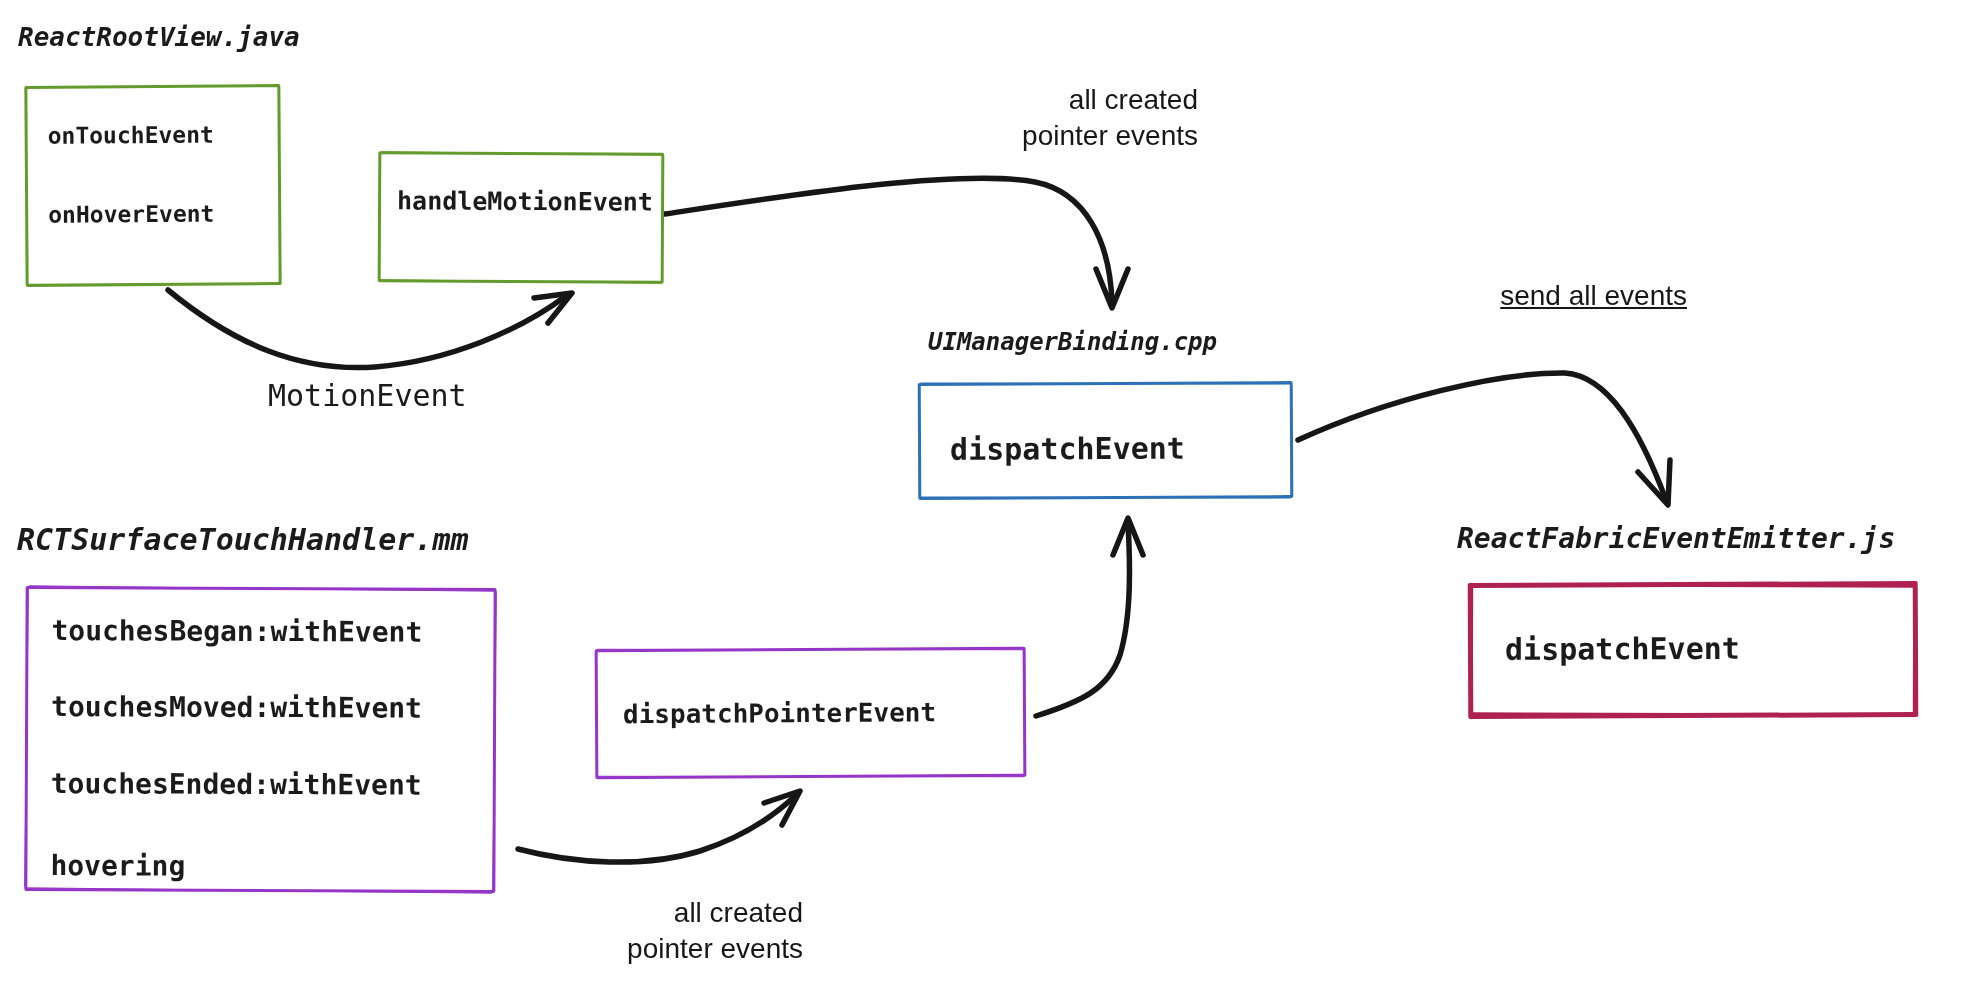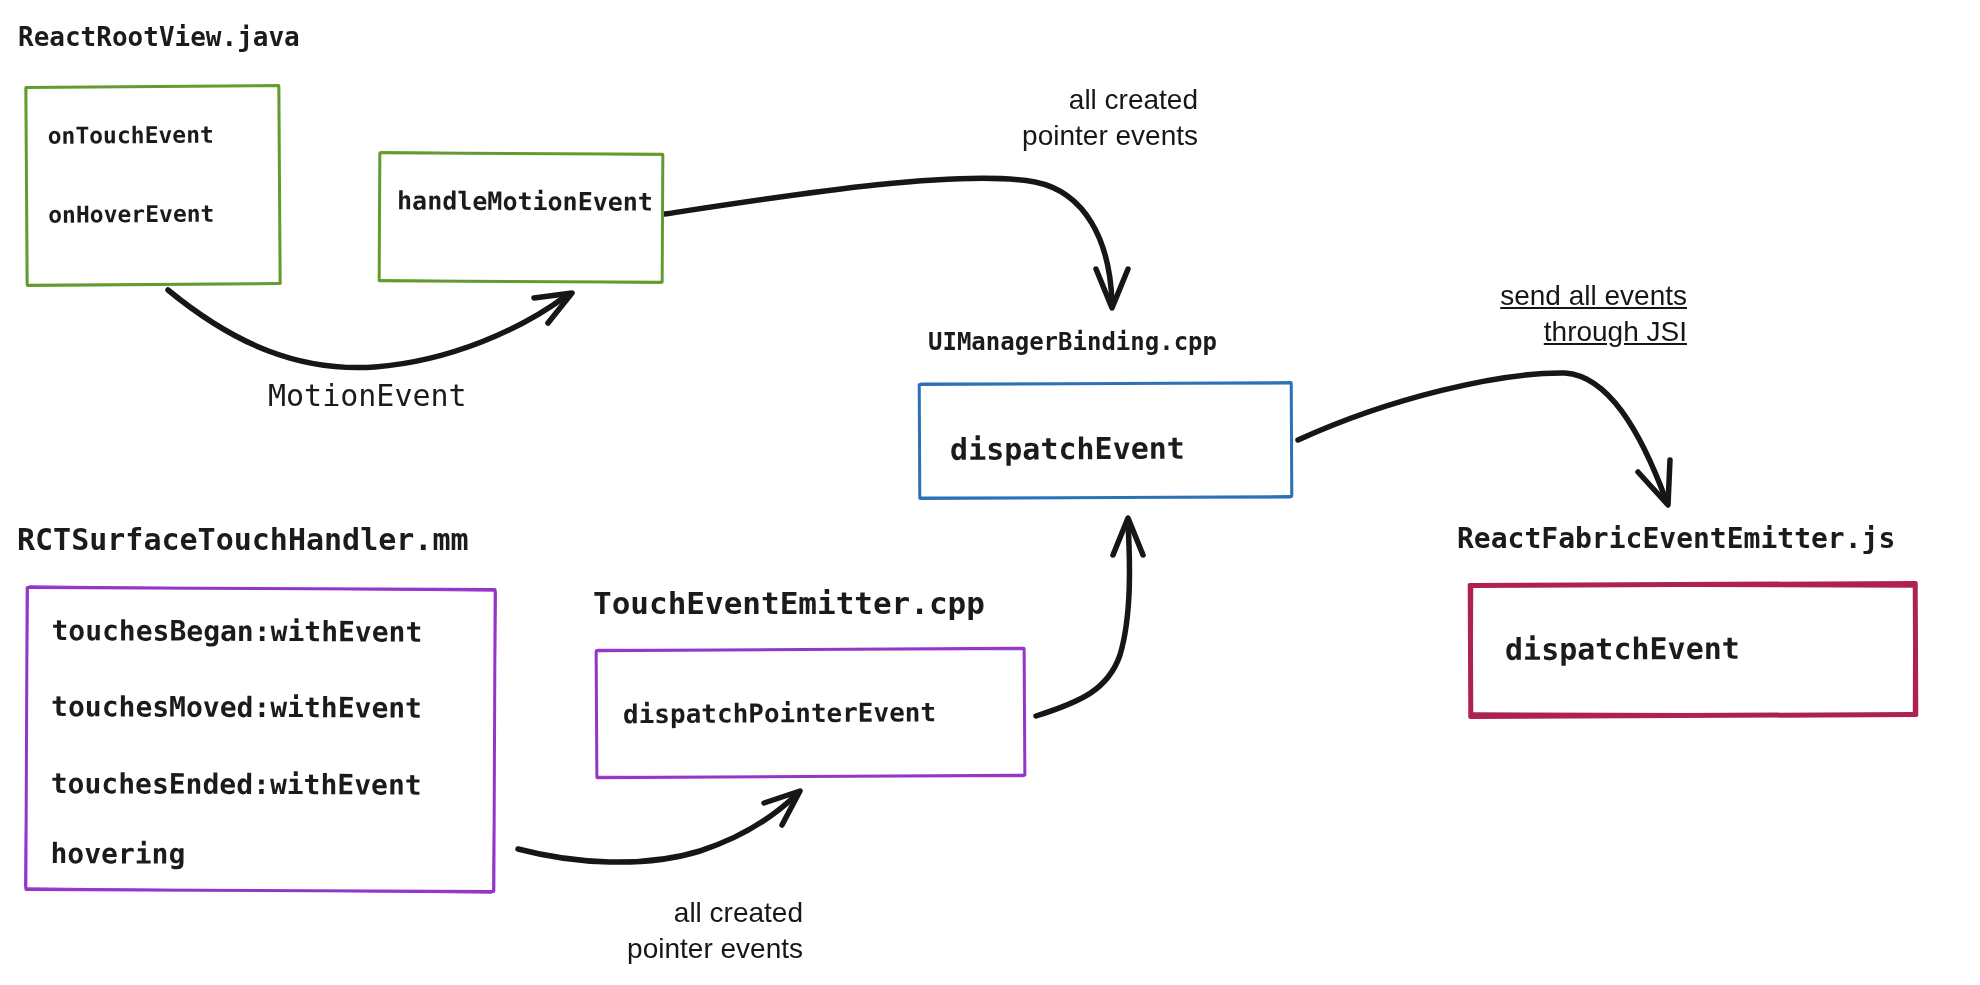--- a/index.html
+++ b/index.html
@@ -22,40 +22,40 @@
   }
   .box-a { left:25px;  top:85px;  width:250px; height:195px; transform:rotate(-0.4deg); }
   .box-b { left:378px; top:152px; width:280px; height:125px; transform:rotate(0.3deg); }
   .box-c { left:918px; top:382px; width:369px; height:111px; transform:rotate(-0.3deg); }
   .box-d { left:25px;  top:587px; width:465px; height:299px; transform:rotate(0.25deg); }
   .box-e { left:1468px;top:582px; width:440px; height:126px; border-width:5px; transform:rotate(-0.25deg); }
   .box-e::before { border-width:2px; }
   .box-f { left:595px; top:648px; width:425px; height:124px; transform:rotate(-0.35deg); }
 
   
-  .file-label { position:absolute; font-weight:bold; white-space:nowrap; }
+  .file-label { position:absolute; font-weight:bold; white-space:nowrap;font-style:italic; }
   .lbl-a { left:18px;   top:22px;  font-size:26px; }
   .lbl-b { left:370px;  top:94px;  font-size:25px; }
   .lbl-c { left:928px;  top:328px; font-size:24px; }
   .lbl-d { left:17px;   top:522px; font-size:30px; }
   .lbl-e { left:1457px; top:522px; font-size:28px; }
   .lbl-f { left:593px;  top:585px; font-size:31px; }
 
   
   .m { position:absolute; font-weight:bold; white-space:nowrap; }
   .box-a .m { left:20px; font-size:23px; }
   .m-a1 { top:34px; }
   .m-a2 { top:113px; }
   .box-b .m { left:16px; top:32px; font-size:25px; }
   .box-c .m { left:29px; top:46px; font-size:30px; }
   .box-d .m { left:23px; font-size:28px; }
   .m-d1 { top:25px; }
   .m-d2 { top:101px; }
   .m-d3 { top:178px; }
-  .m-d4 { top:248px; }
+  .m-d4 { top:260px; }
   .box-e .m { left:32px; top:44px; font-size:30px; }
   .box-f .m { left:25px; top:47px; font-size:26px; }
 
   
   .edge-label-mono {
     position:absolute; font-weight:normal; font-size:30px; white-space:nowrap;
   }
   .lbl-motionevent { left:268px; top:378px; }
   .edge-label-sans {
     position:absolute; text-align:right;
@@ -117,35 +117,33 @@
   </div>
 
   <div class="file-label lbl-d">RCTSurfaceTouchHandler.mm</div>
   <div class="box box-d" style="--c: #9536c8;">
     <span class="m m-d1">touchesBegan:withEvent</span>
     <span class="m m-d2">touchesMoved:withEvent</span>
     <span class="m m-d3">touchesEnded:withEvent</span>
     <span class="m m-d4">hovering</span>
   </div>
 
-  <div class="file-label lbl-f">TouchEventEmitter.cpp</div>
   <div class="box box-f" style="--c: #9536c8;">
     <span class="m">dispatchPointerEvent</span>
   </div>
 
   <div class="edge-label-mono lbl-motionevent">MotionEvent</div>
 
   <div class="edge-label-sans lbl-top-pointer">
     <div>all created</div>
     <div>pointer events</div>
   </div>
 
   <div class="edge-label-sans lbl-jsi">
     <div>send all events</div>
-    <div>through JSI</div>
   </div>
 
   <div class="edge-label-sans lbl-bottom-pointer">
     <div>all created</div>
     <div>pointer events</div>
   </div>
 
 </div>
 
 </body></html>

